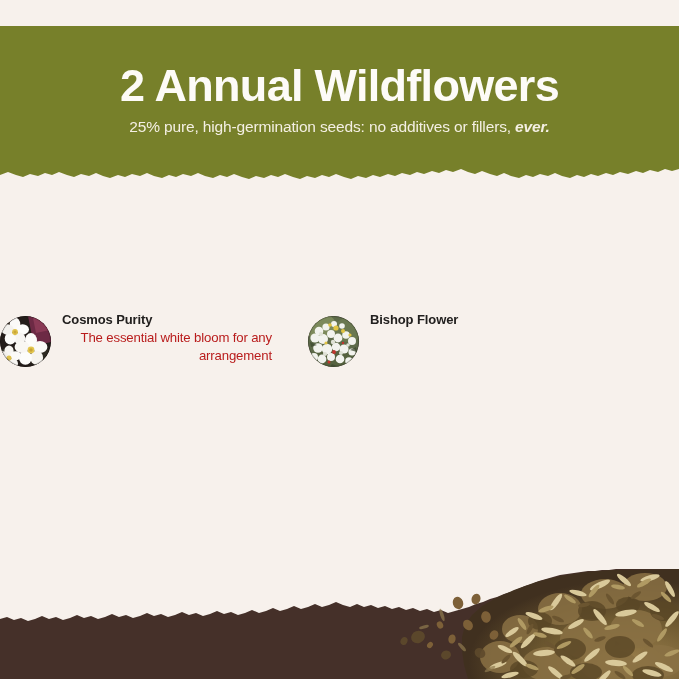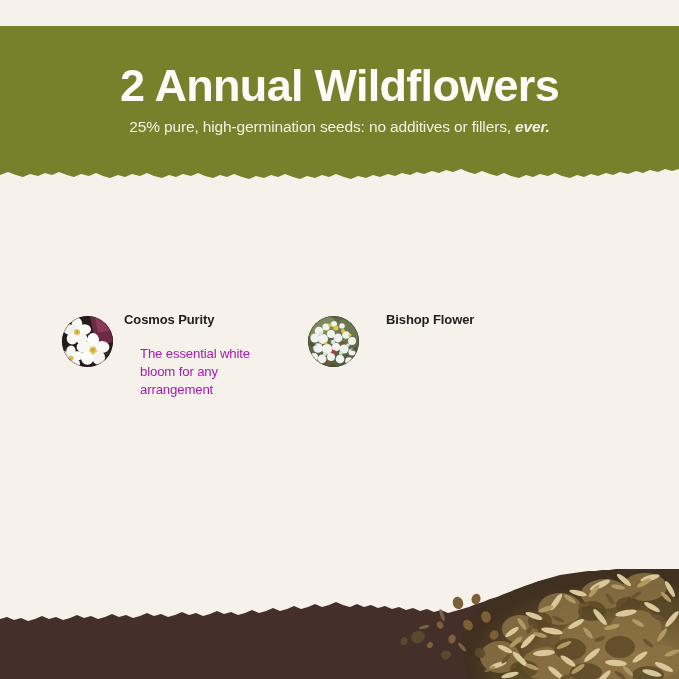--- a/index.html
+++ b/index.html
@@ -86,22 +86,22 @@
     flex-direction: row;
     align-items: flex-start;
     z-index: 2;
   }
   .feature {
     display: flex;
     flex-direction: row;
     align-items: flex-start;
     box-sizing: border-box;
   }
-  .feature-left  { width: 285px; padding-left: 62px; }
-  .feature-right { width: 290px; padding-left: 23px; gap: 16px; }
+  .feature-left  { width: 285px; }
+  .feature-right { width: 290px; padding-left: 23px; }
 
   .thumb {
     width: 51px;
     height: 51px;
     min-width: 51px;
     border-radius: 50%;
     overflow: hidden;
     margin-top: 16px;
     position: relative;
     background: #2b2420;
@@ -114,27 +114,28 @@
   }
   .feature-title {
     margin: 0;
     font-size: 13px;
     font-weight: bold;
     color: #22201f;
     line-height: 18px;
     letter-spacing: -0.1px;
   }
   .feature-desc {
-    margin: 16px;
+    margin: 0;
     font-size: 13.2px;
     font-weight: normal;
-    color: #a21caf;
+    color: #b91c1c;
     line-height: 18px;
     letter-spacing: -0.15px;
     max-width: 210px;
+    text-align: right;
   }
 
   
   .footer {
     position: absolute;
     left: 0;
     bottom: 0;
     width: 679px;
     height: 110px;
     overflow: hidden;

